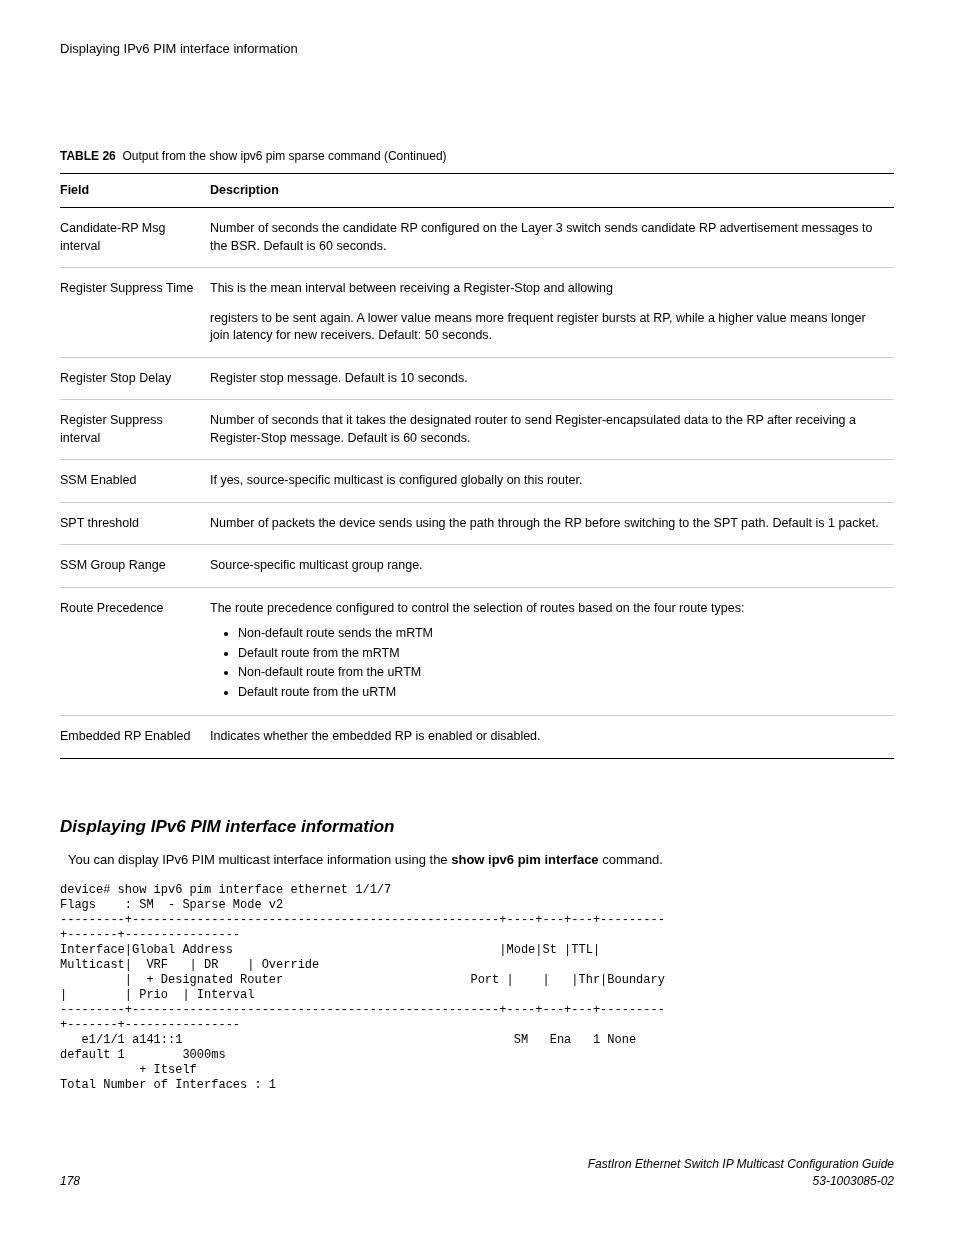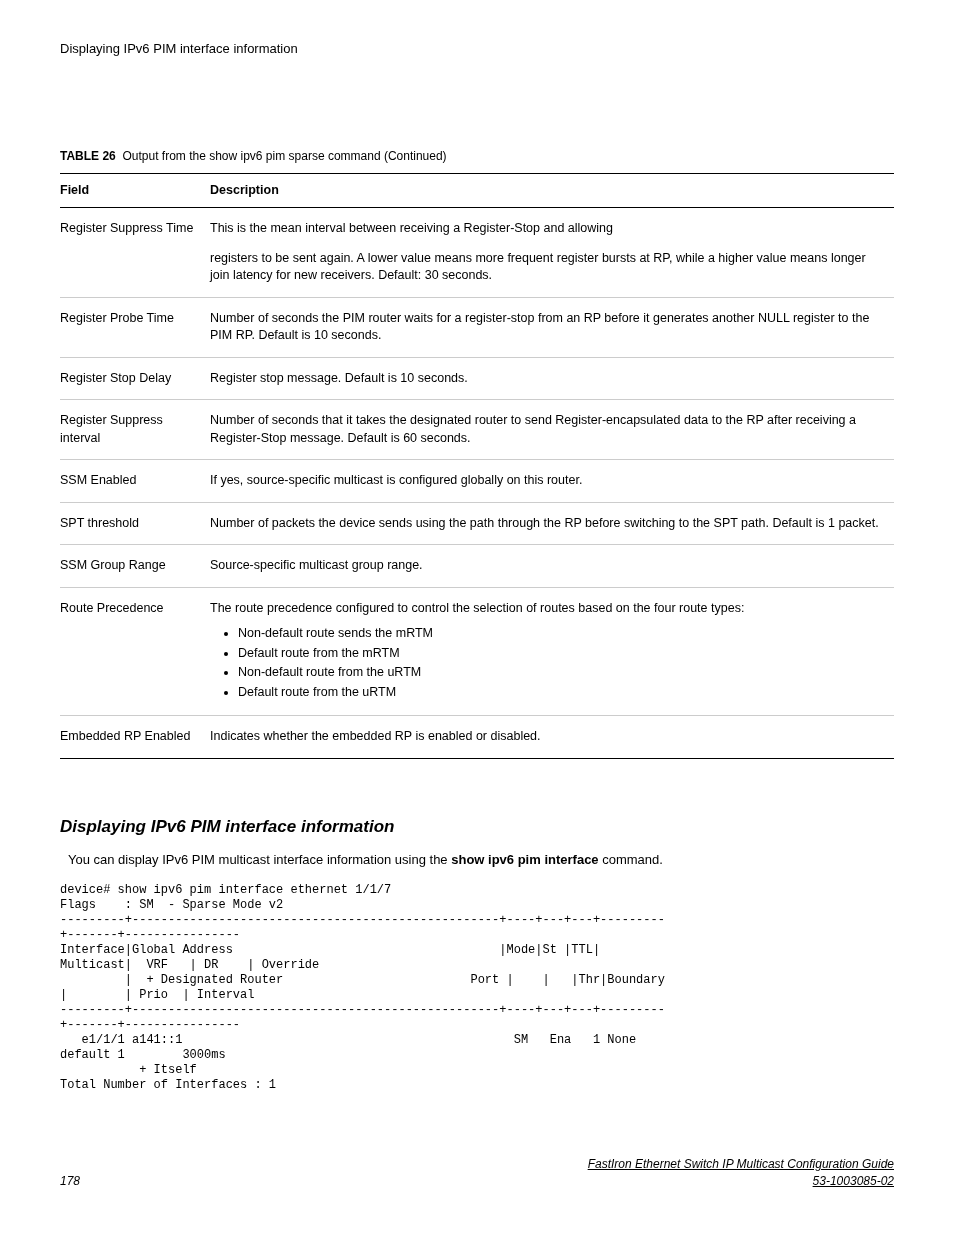--- a/index.html
+++ b/index.html
@@ -79,50 +79,49 @@
     justify-content: space-between;
     align-items: flex-end;
     font-size: 12px;
     font-style: italic;
     margin-top: 60px;
   }
   .footer .page-num {
   }
   .footer .doc-title {
     text-align: right;
-    text-decoration: underline;
   }
 </style>
 </head>
 <body>
 
 <div class="page-header">Displaying IPv6 PIM interface information</div>
 
 <div class="table-title">
   <b>TABLE 26</b>&nbsp;&nbsp;<span>Output from the show ipv6 pim sparse command (Continued)</span>
 </div>
 
 <table class="def-table">
   <thead>
     <tr>
       <th>Field</th>
       <th>Description</th>
     </tr>
   </thead>
   <tbody>
     <tr>
+      <td>Candidate-RP Msg interval</td>
+      <td>Number of seconds the candidate RP configured on the Layer 3 switch sends candidate RP advertisement messages to the BSR. Default is 60 seconds.</td>
+    </tr>
+    <tr>
       <td>Register Suppress Time</td>
       <td>
         <div>This is the mean interval between receiving a Register-Stop and allowing</div>
-        <div style="margin-top:12px">registers to be sent again. A lower value means more frequent register bursts at RP, while a higher value means longer join latency for new receivers. Default: 30 seconds.</div>
+        <div style="margin-top:12px">registers to be sent again. A lower value means more frequent register bursts at RP, while a higher value means longer join latency for new receivers. Default: 50 seconds.</div>
       </td>
-    </tr>
-    <tr>
-      <td>Register Probe Time</td>
-      <td>Number of seconds the PIM router waits for a register-stop from an RP before it generates another NULL register to the PIM RP. Default is 10 seconds.</td>
     </tr>
     <tr>
       <td>Register Stop Delay</td>
       <td>Register stop message. Default is 10 seconds.</td>
     </tr>
     <tr>
       <td>Register Suppress interval</td>
       <td>Number of seconds that it takes the designated router to send Register-encapsulated data to the RP after receiving a Register-Stop message. Default is 60 seconds.</td>
     </tr>
     <tr>

